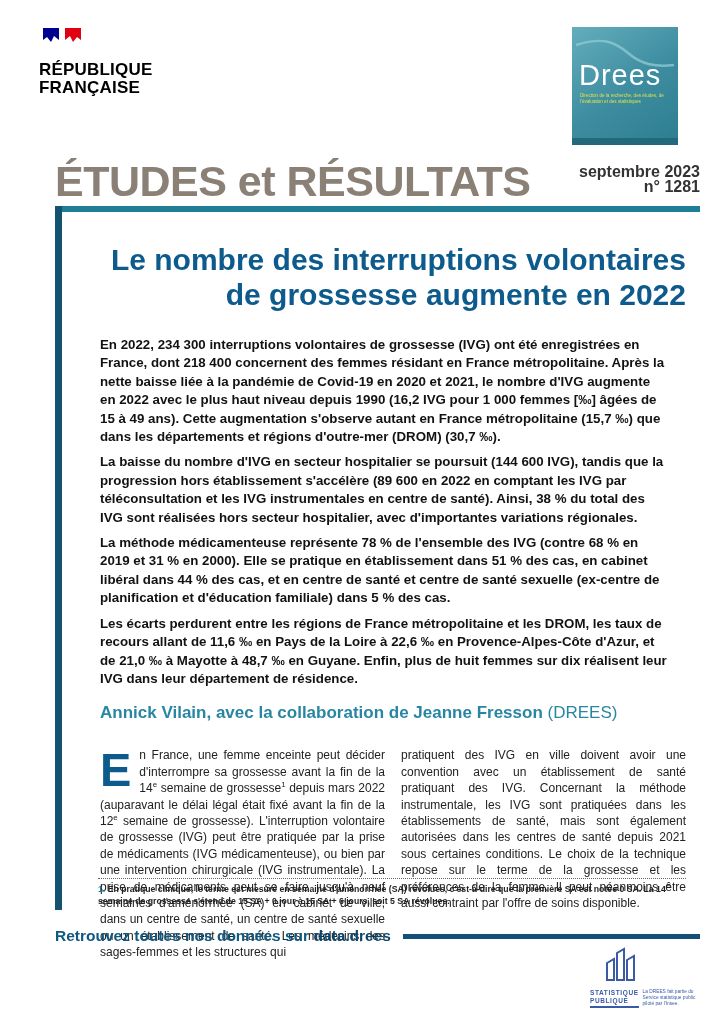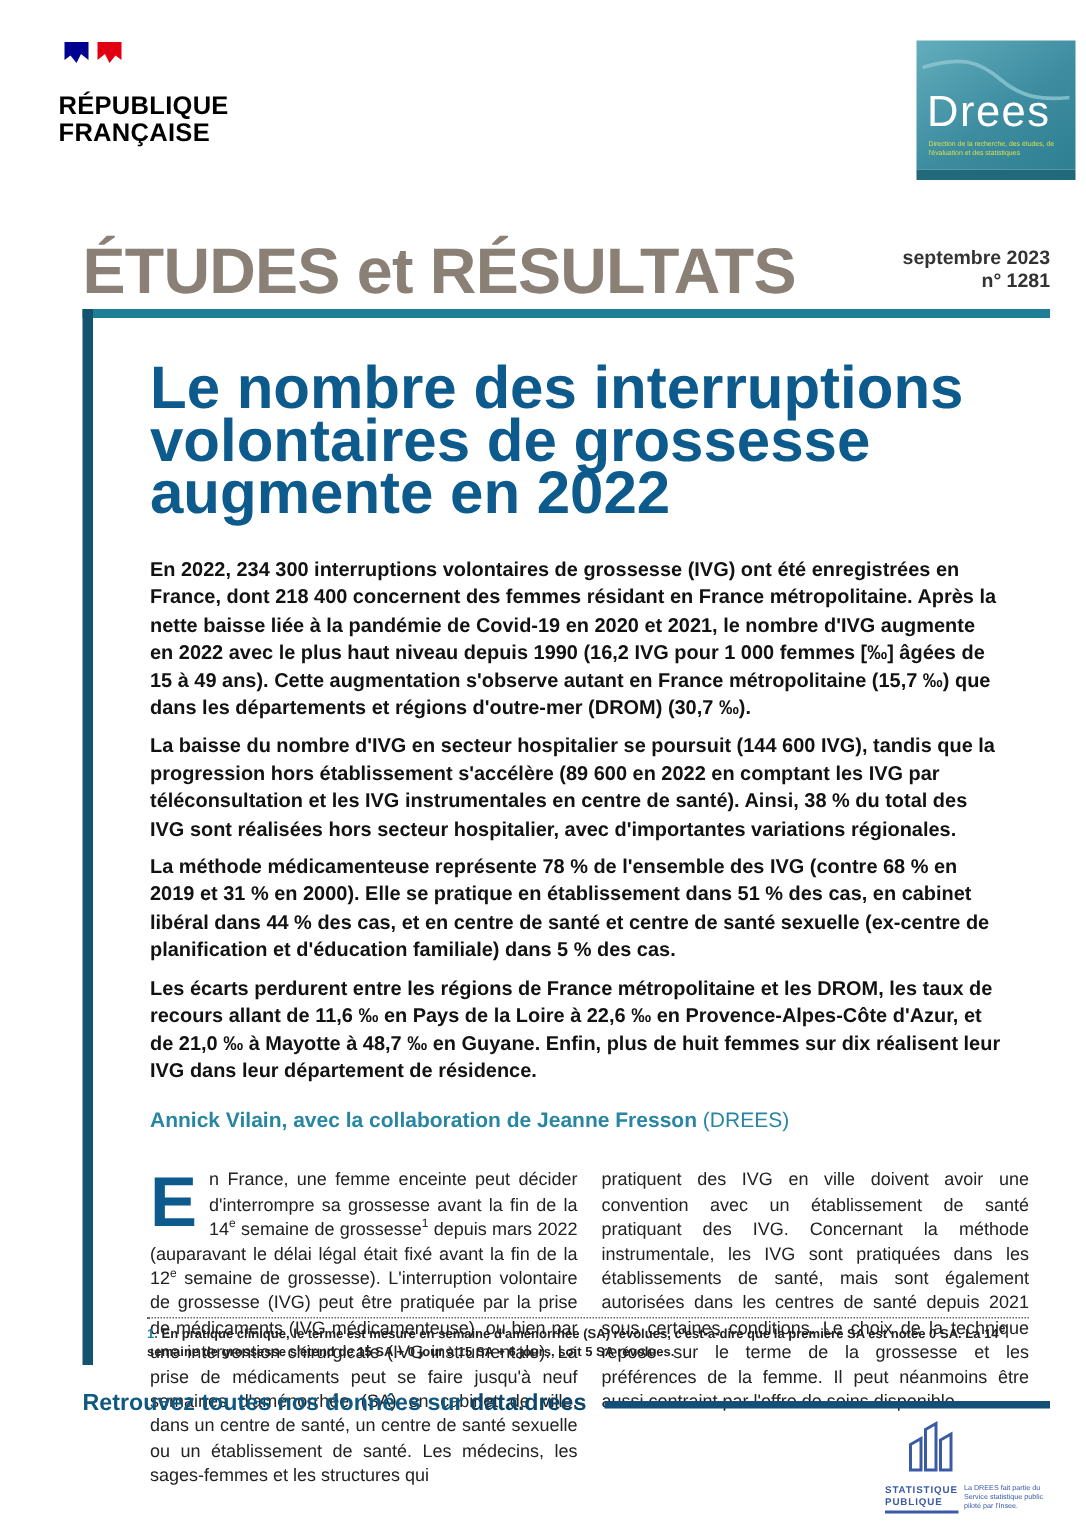--- a/index.html
+++ b/index.html
@@ -10,43 +10,43 @@
   }
 
   
   .rf { position:absolute; left:39px; top:26px; }
   .rf-flag { margin:0 0 5px 2px; }
   .rf-name { font-weight:bold; font-size:17px; line-height:18px; color:#000; letter-spacing:0.2px; }
   .rf-motto { margin-top:6px; font-family:"DejaVu Serif", serif; font-style:italic; font-weight:bold;
               font-size:9.5px; line-height:11.5px; color:#000; }
 
   
-  .drees { position:absolute; left:611px; top:27px; width:106px; height:93px;
+  .drees { position:absolute; left:572px; top:27px; width:106px; height:118px;
            background:linear-gradient(145deg,#63aebd 0%,#3d8ca0 55%,#2f7f93 100%);
            border-bottom:7px solid #22697c; box-sizing:border-box; }
   .drees svg { position:absolute; left:0; top:0; }
   .drees-name { position:absolute; left:7px; top:34px; color:#ffffff; font-size:29px; line-height:29px;
                 font-weight:normal; letter-spacing:1px; }
   .drees-tagline { position:absolute; left:8px; top:66px; width:92px; color:#d9e04d;
                    font-size:4.6px; line-height:5.6px; }
 
   
   .masthead { position:absolute; left:55px; top:144px; width:645px;
               display:flex; justify-content:space-between; }
   .masthead-title { font-size:43px; font-weight:bold; color:#8a8076; letter-spacing:-0.5px; margin-top:13px; }
-  .masthead-meta { text-align:right; font-size:13px; font-weight:bold; color:#333; margin-top:20px; line-height:15px; }
+  .masthead-meta { text-align:right; font-size:16px; font-weight:bold; color:#333; margin-top:20px; line-height:15px; }
 
   .top-rule { position:absolute; left:55px; top:206px; width:645px; height:6px; background:#1d7e95; }
   .left-bar { position:absolute; left:55px; top:206px; width:7px; height:704px; background:#14536f; }
 
   
   .content { position:absolute; left:100px; top:242px; width:586px; }
-  .article-title { font-size:40px; line-height:35px; font-weight:bold; color:#0d5a8d; margin:0 0 24px 0; }
+  .article-title { font-size:30px; line-height:35px; font-weight:bold; color:#0d5a8d; margin:0 0 24px 0;text-align:right; }
   .abstract p { margin:0 17px 7px 0; font-size:13.3px; font-weight:bold; line-height:18.4px; color:#121212; }
-  .author-line { margin-top:15px; font-size:14px; font-weight:bold; color:#2886a3; }
+  .author-line { margin-top:15px; font-size:17px; font-weight:bold; color:#2886a3; }
   .author-org { font-weight:normal; color:#2886a3; }
 
   .columns { display:flex; gap:16px; margin-top:24px; }
   .col { width:285px; font-size:12px; line-height:16.4px; text-align:justify; color:#222; }
   .col p { margin:0; }
   .dropcap { float:left; font-size:47px; line-height:39px; font-weight:bold; color:#0d5a8d;
              padding:3px 8px 0 0; }
   sup.s { font-size:8px; vertical-align:super; line-height:0; }
   .col em { font-style:italic; font-weight:bold; }
   .dots { color:#f0a000; font-size:13px; letter-spacing:2px; white-space:nowrap; }

